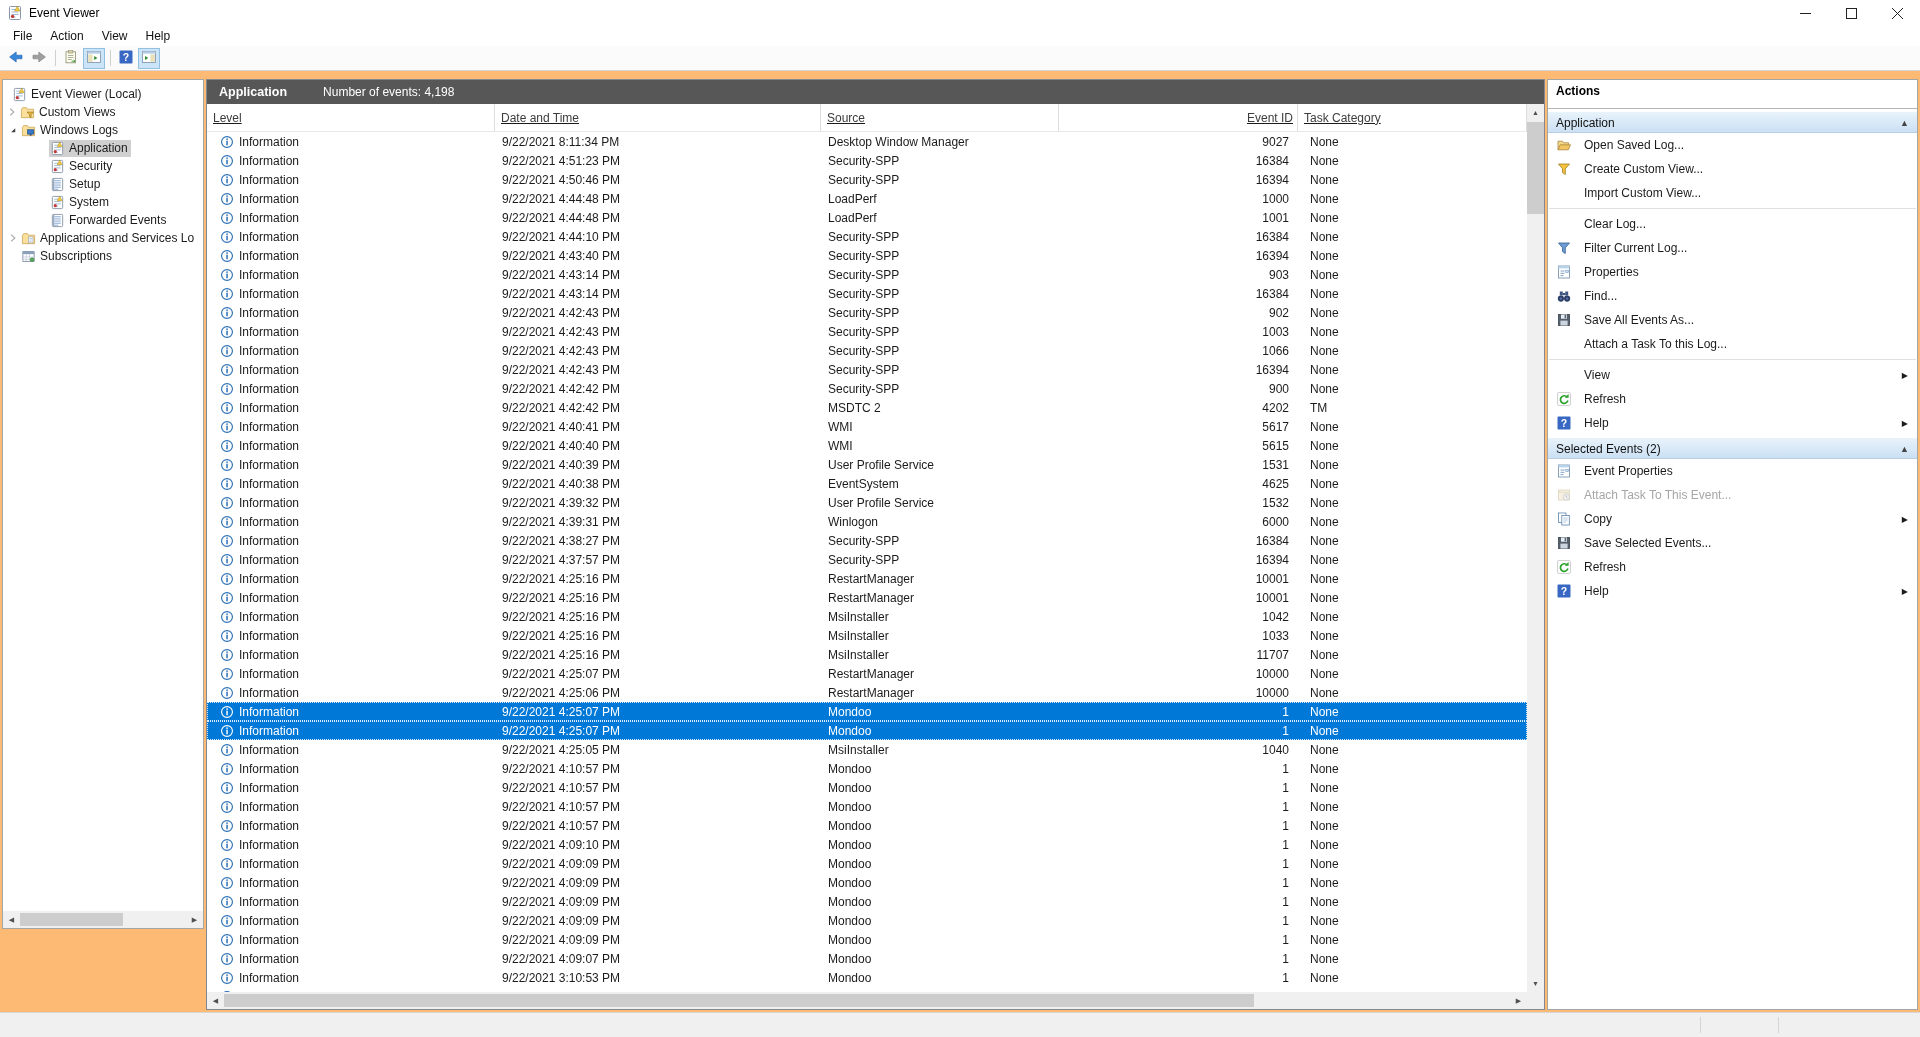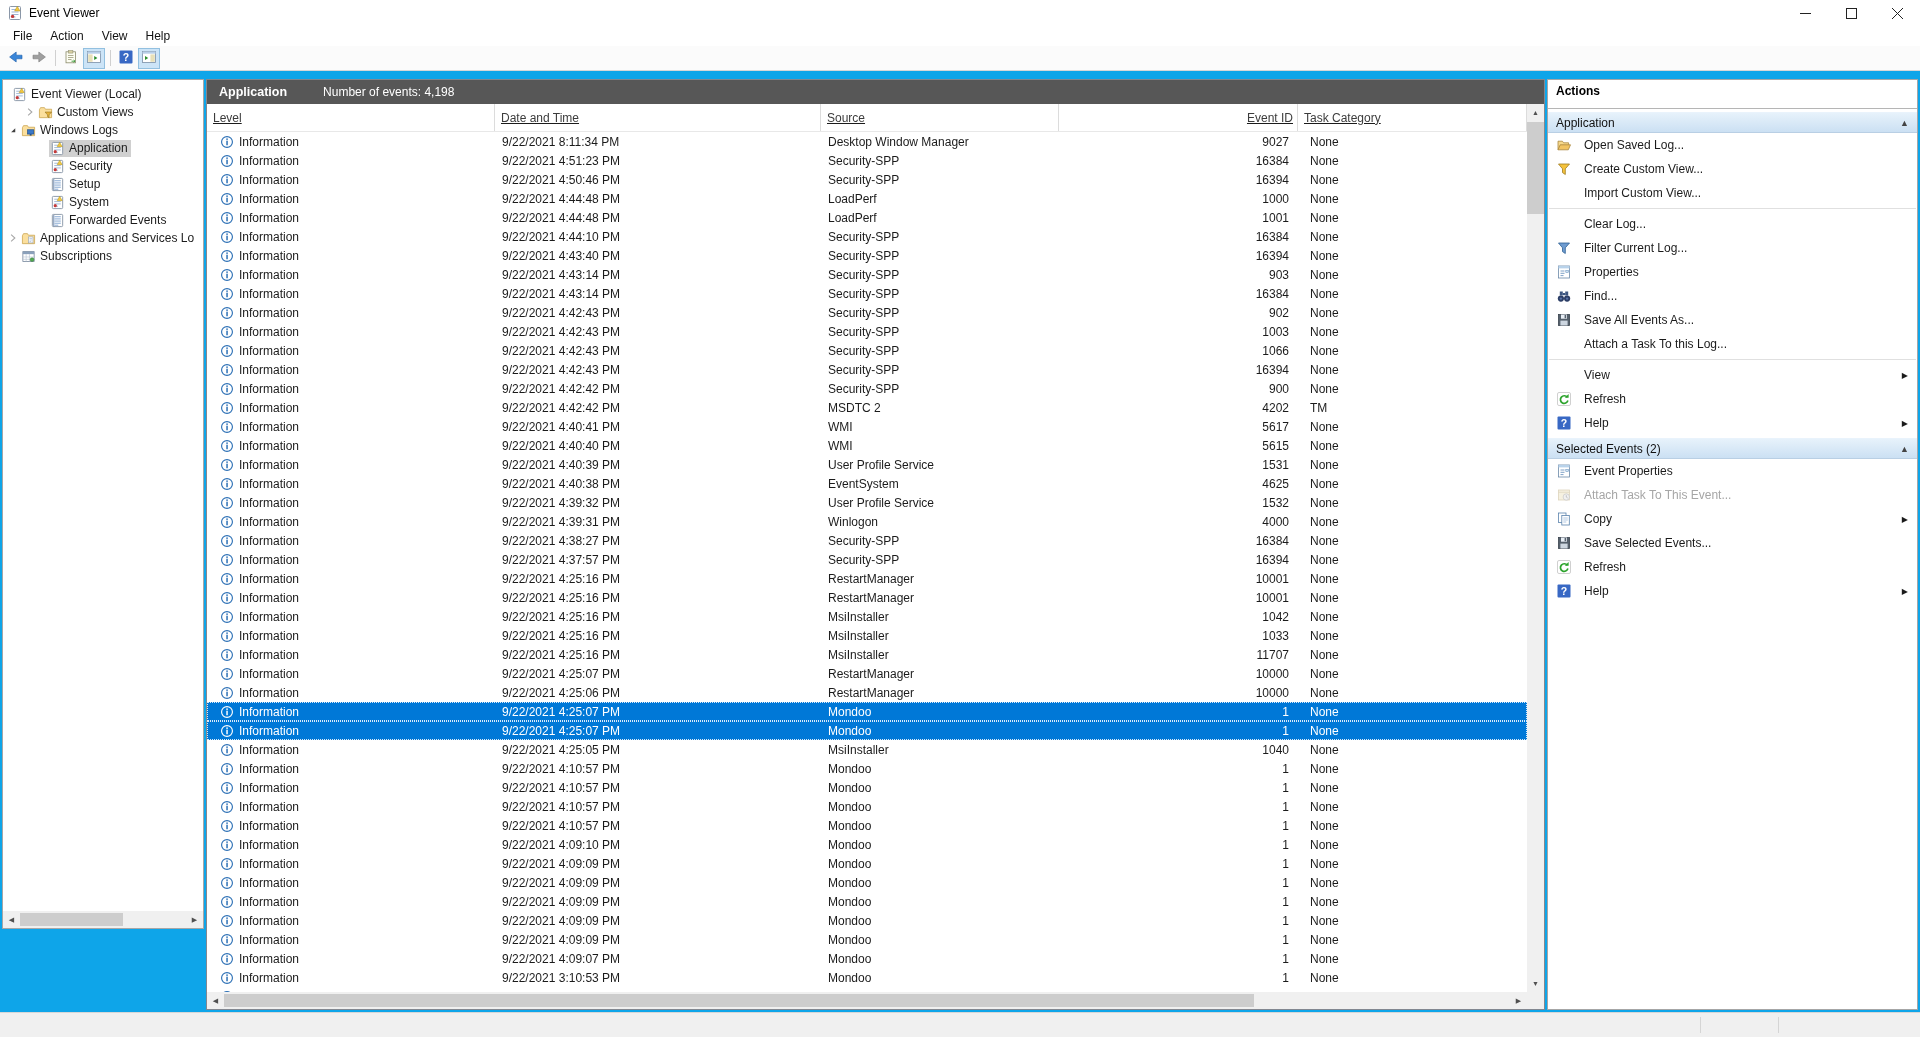--- a/index.html
+++ b/index.html
@@ -1,18 +1,18 @@
 <!DOCTYPE html>
 <html><head>
 <meta charset="utf-8">
 <style>
   * { box-sizing: border-box; margin:0; padding:0; }
   html,body { width:1920px; height:1037px; overflow:hidden; }
   body { font-family:"Liberation Sans", sans-serif; font-size:12px; color:#1b1b1b; background:#f0f0f0; }
-  .window { position:relative; width:1920px; height:1037px; background:#0ea5e9; }
+  .window { position:relative; width:1920px; height:1037px; background:#fdba74; }
 
   
   .titlebar { position:absolute; left:0; top:0; width:100%; height:26px; background:#ffffff; display:flex; align-items:center; }
   .titlebar .appicon { width:16px; height:16px; margin:0 6px 0 7px; }
   .titlebar .title { font-size:12px; color:#000; }
   .win-controls { position:absolute; right:0; top:0; height:26px; display:flex; }
   .win-btn { width:46px; height:26px; display:flex; align-items:center; justify-content:center; color:#222; font-size:11px; }
   .win-btn svg { width:11px; height:11px; }
 
   
@@ -175,21 +175,21 @@
           <span class="tree-inner">
             <span class="tree-icon"><svg viewBox="0 0 16 16">
                 <rect x="2.5" y="1.5" width="11" height="13" rx="1" fill="#fff" stroke="#8a97a8"></rect>
                 <path d="M4.5 4.5h7M4.5 7h7M4.5 9.5h7M4.5 12h4" stroke="#9fb6d4" stroke-width="1"></path>
                 <circle cx="5.6" cy="11.4" r="1.7" fill="#c43a3a"></circle>
                 <path d="M10.3 1.4 l2.7 4.6 h-5.4 z" fill="#f3c83e" stroke="#b09018" stroke-width="0.5"></path>
               </svg></span>
             <span>Event Viewer (Local)</span>
           </span>
         </div>
-        <div class="tree-row" style="padding-left: 20px;">
+        <div class="tree-row" style="padding-left: 2px;">
           <span class="tree-chevron">
             <svg viewBox="0 0 16 16">
               <path d="M5.5 3.5 L10.5 8 L5.5 12.5" fill="none" stroke="#a6a6a6" stroke-width="1.4"></path>
             </svg>
           </span>
           <span class="tree-inner">
             <span class="tree-icon"><svg viewBox="0 0 16 16">
                 <path d="M1.5 5 l1.2-2.2 h4.2 l1 1.7 h6.6 V13.5 H1.5 Z" fill="#fbdf9d" stroke="#c8a24b" stroke-width="0.8"></path>
                 <path d="M7.5 7.5 h7 l-2.7 3 v3 l-1.6-1.1 v-1.9 z" fill="#e8b33a" stroke="#8a6d1f" stroke-width="0.6"></path>
               </svg></span>
@@ -638,21 +638,21 @@
               <svg viewBox="0 0 16 16">
                 <circle cx="8" cy="8" r="6.2" fill="#fff" stroke="#2b6fb5" stroke-width="1.3"></circle>
                 <rect x="7.2" y="3.9" width="1.7" height="1.7" fill="#2b6fb5"></rect>
                 <rect x="7.2" y="6.5" width="1.7" height="5.2" fill="#2b6fb5"></rect>
               </svg>
             </span>
             <span>Information</span>
           </div>
           <div class="cell time">9/22/2021 4:39:31 PM</div>
           <div class="cell source">Winlogon</div>
-          <div class="cell id">4000</div>
+          <div class="cell id">6000</div>
           <div class="cell task">None</div>
         </div>
         <div class="row">
           <div class="cell level">
             <span style="display: inline-flex;">
               <svg viewBox="0 0 16 16">
                 <circle cx="8" cy="8" r="6.2" fill="#fff" stroke="#2b6fb5" stroke-width="1.3"></circle>
                 <rect x="7.2" y="3.9" width="1.7" height="1.7" fill="#2b6fb5"></rect>
                 <rect x="7.2" y="6.5" width="1.7" height="5.2" fill="#2b6fb5"></rect>
               </svg>

